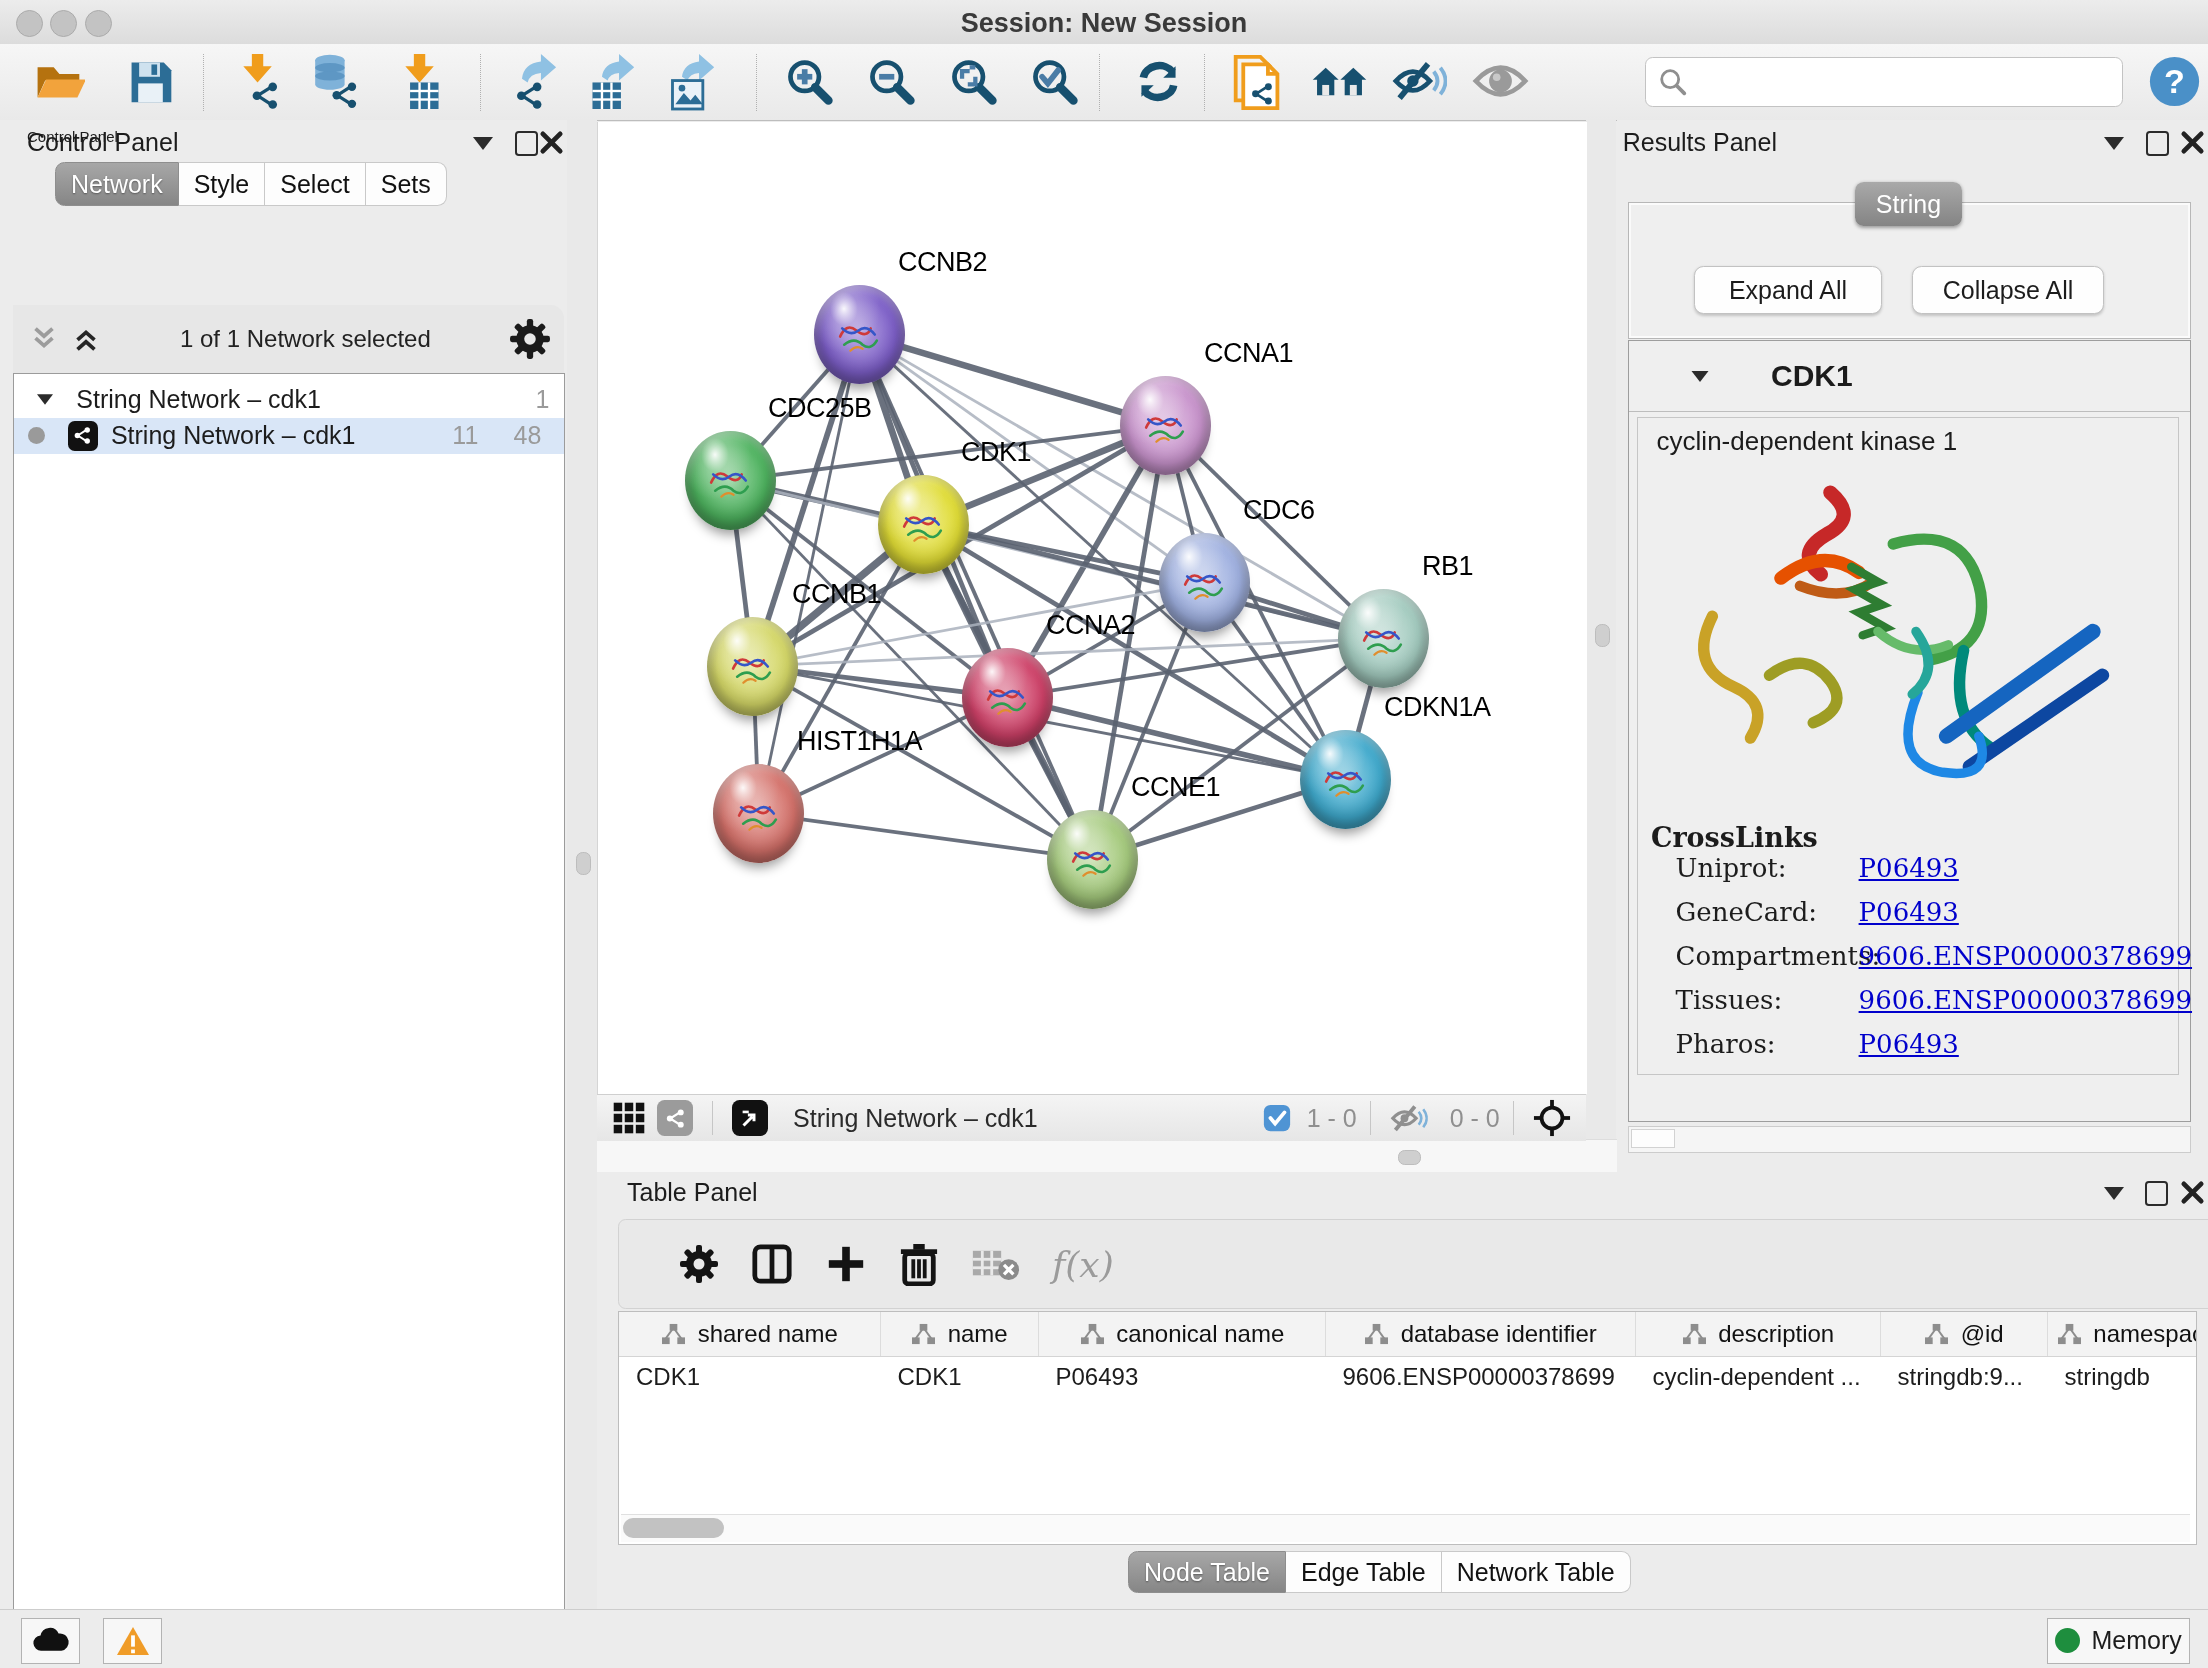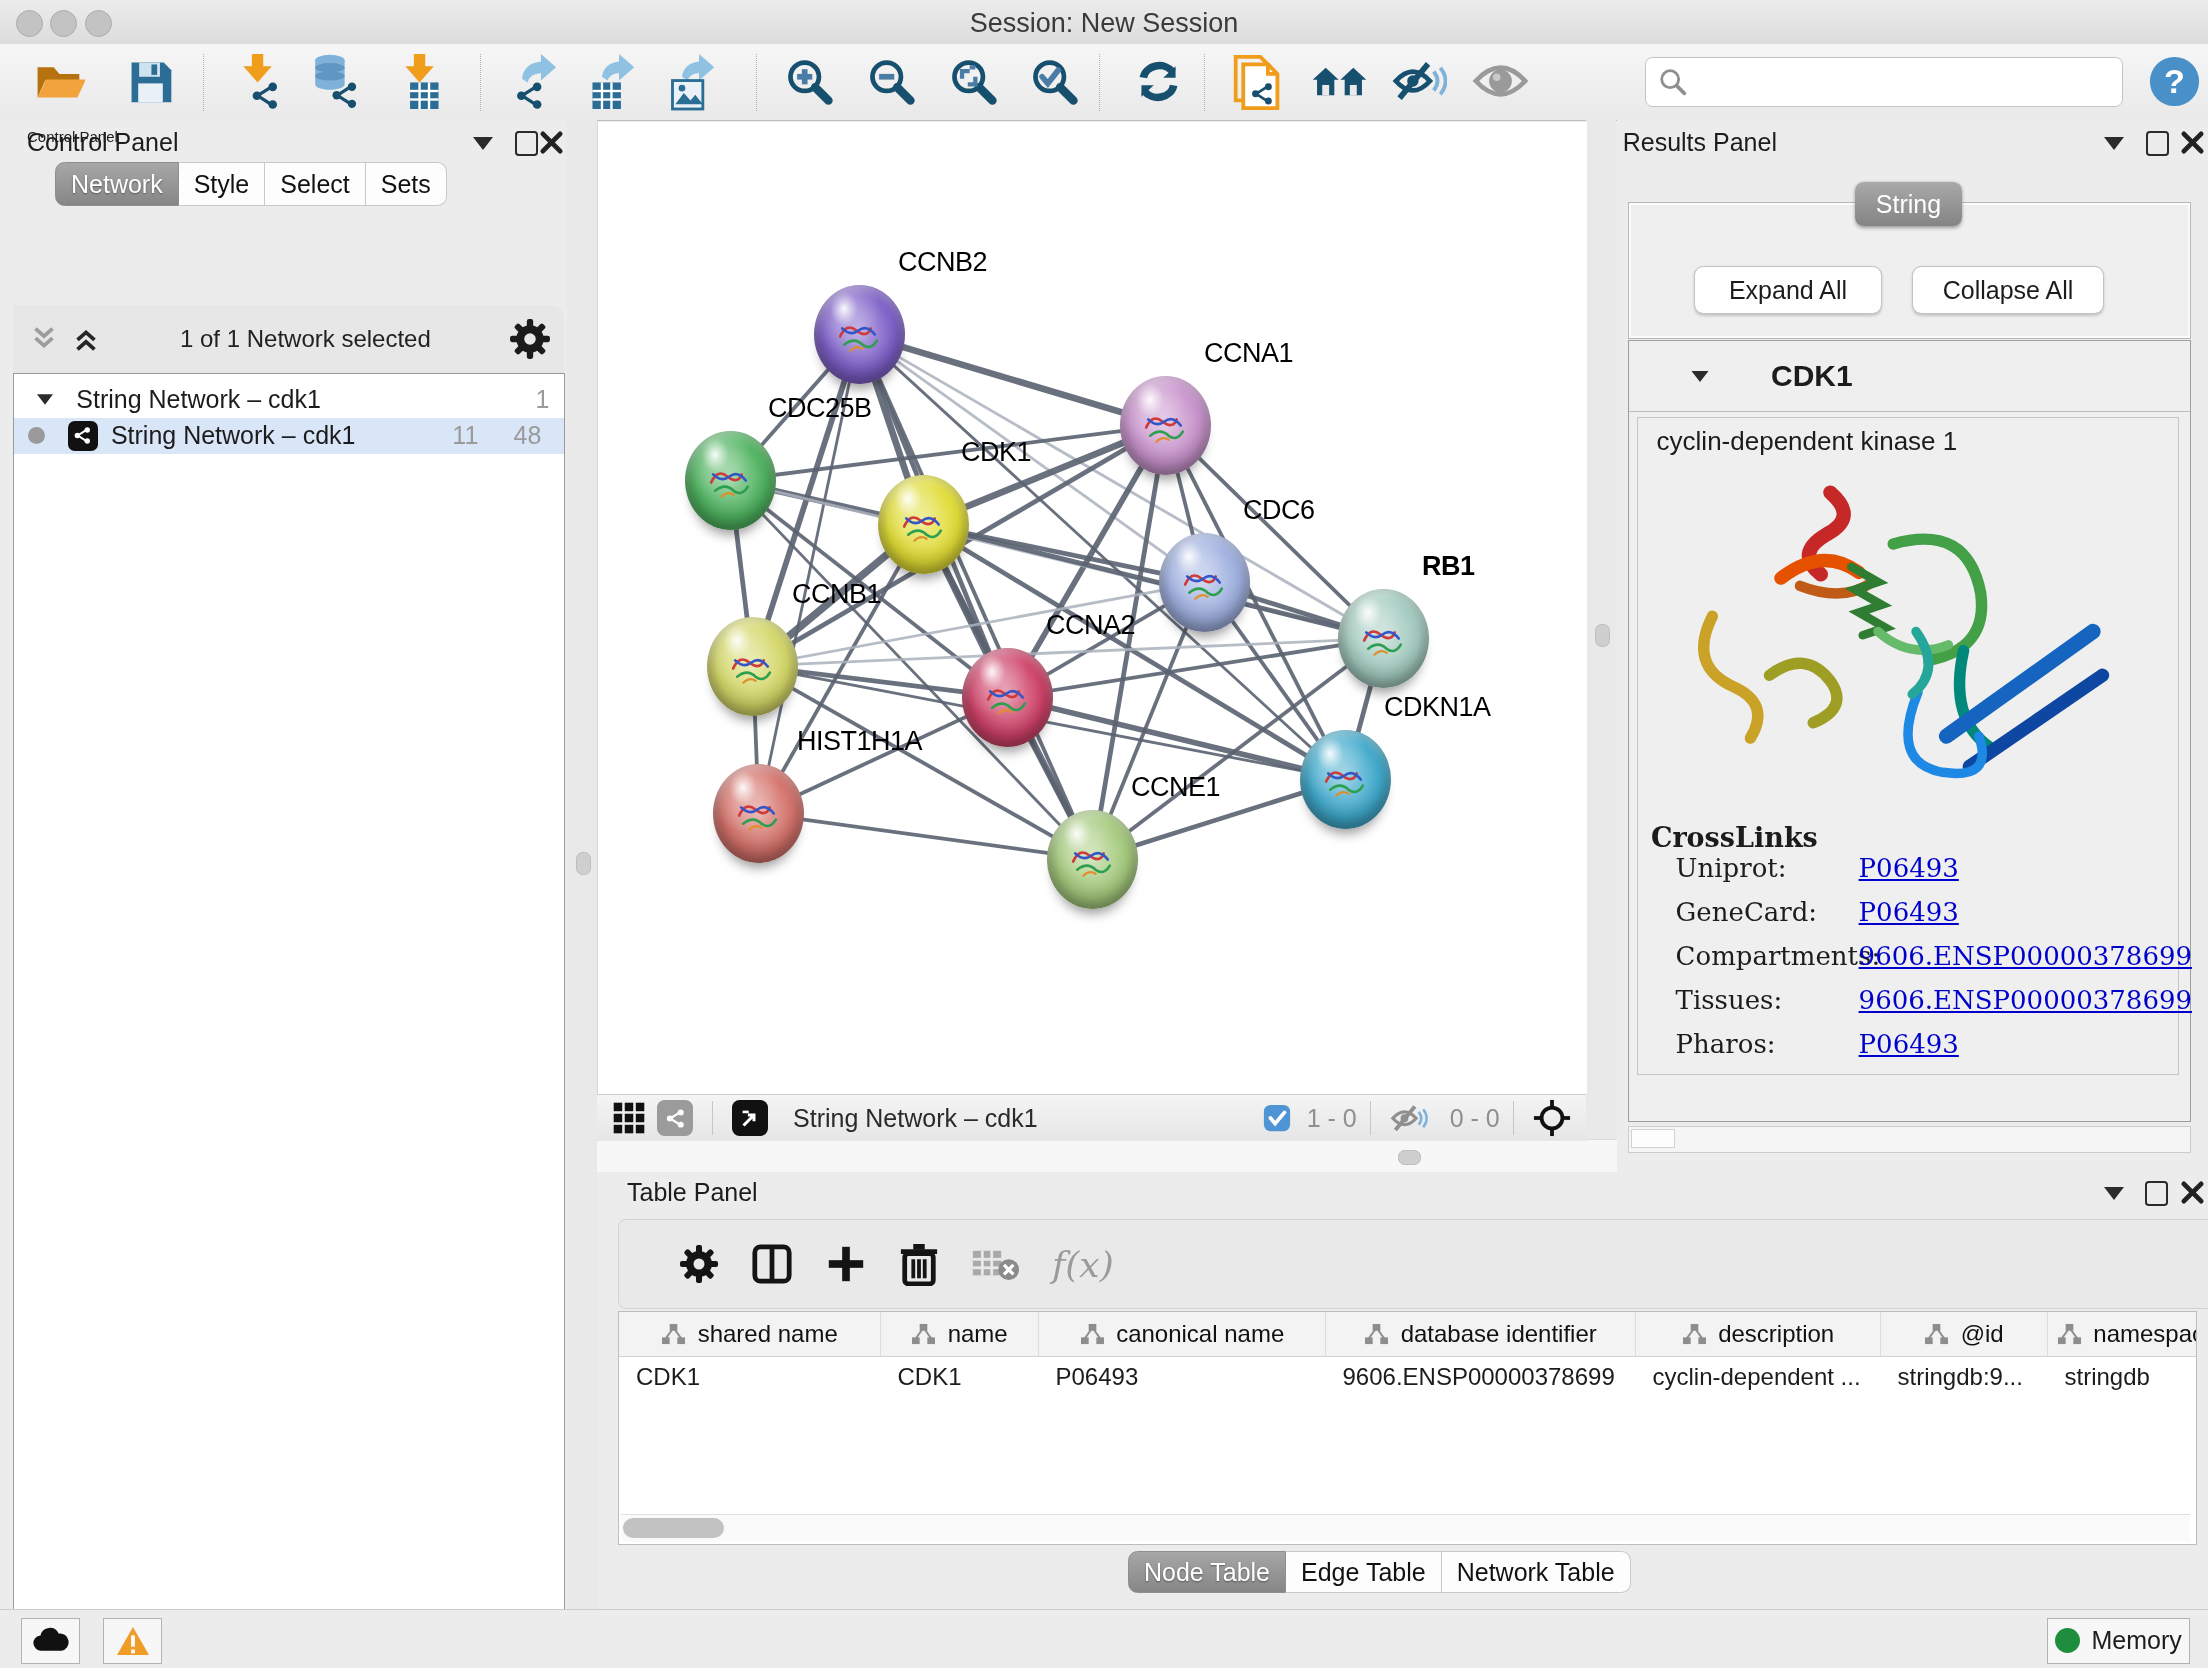--- a/index.html
+++ b/index.html
@@ -6,21 +6,21 @@
   #app{position:relative;width:2208px;height:1668px;background:#ececec;overflow:hidden;
        -webkit-font-smoothing:antialiased;color:#1c1c1c;}
   .abs{position:absolute;}
 
   
   #titlebar{left:0;top:0;width:2208px;height:44px;
     background:linear-gradient(#ececec,#dcdcdc);border-bottom:1px solid #b4b4b4;}
   .tlight{position:absolute;top:9.5px;width:25px;height:25px;border-radius:50%;
     background:#c3c3c3;border:1px solid #ababab;}
   #win-title{position:absolute;left:0;right:0;top:7.6px;text-align:center;
-    font-size:27px;color:#3a3a3a;}
+    font-size:27px;color:#3a3a3a;font-weight:bold;}
 
   
   #toolbar{left:0;top:44px;width:2208px;height:76px;
     background:linear-gradient(#f6f6f6,#e9e9e9);border-bottom:1px solid #bdbdbd;}
   .tsep{position:absolute;top:9.5px;height:57px;width:0;
     border-left:1.9px dotted #b0b0b0;}
   .tbtn{position:absolute;top:7.6px;width:57px;height:59px;display:flex;
     align-items:center;justify-content:center;}
   #search-wrap{position:absolute;left:1645px;top:13.3px;width:476px;height:48px;
     background:#fff;border:1px solid #c3c3c3;border-radius:7.6px;display:flex;align-items:center;}
@@ -546,21 +546,21 @@
         <div class="nnode" style="left: 740px; top: 467px; background: radial-gradient(at 33% 24%, rgba(255, 255, 255, 0.95) 0%, rgba(255, 255, 255, 0.25) 16%, rgba(255, 255, 255, 0) 42%), radial-gradient(at 50% 48%, rgb(204, 226, 220) 0%, rgb(163, 203, 191) 55%, rgb(90, 112, 105) 100%);">
           <svg width="57" height="55" viewBox="0 0 54 54">
             <g fill="none" stroke-linecap="round">
               <path d="M8 30 q6 -14 16 -6 t14 -2" stroke="#cf3a3a" stroke-width="2.6"></path>
               <path d="M12 38 q10 -8 18 0 q8 6 14 -4" stroke="#2e9e4f" stroke-width="2.6"></path>
               <path d="M10 22 q8 8 16 2 t16 4" stroke="#3556c8" stroke-width="2.6"></path>
               <path d="M18 44 q6 -6 12 -2" stroke="#e08e2d" stroke-width="2.2"></path>
             </g>
           </svg>
         </div>
-        <div class="nlabel" style="left: 824px; top: 429px; font-weight: bold;">RB1</div>
+        <div class="nlabel" style="left: 824px; top: 429px;">RB1</div>
         <div class="nnode" style="left: 109px; top: 495px; background: radial-gradient(at 33% 24%, rgba(255, 255, 255, 0.95) 0%, rgba(255, 255, 255, 0.25) 16%, rgba(255, 255, 255, 0) 42%), radial-gradient(at 50% 48%, rgb(231, 233, 171) 0%, rgb(212, 215, 103) 55%, rgb(117, 118, 57) 100%);">
           <svg width="57" height="55" viewBox="0 0 54 54">
             <g fill="none" stroke-linecap="round">
               <path d="M8 30 q6 -14 16 -6 t14 -2" stroke="#cf3a3a" stroke-width="2.6"></path>
               <path d="M12 38 q10 -8 18 0 q8 6 14 -4" stroke="#2e9e4f" stroke-width="2.6"></path>
               <path d="M10 22 q8 8 16 2 t16 4" stroke="#3556c8" stroke-width="2.6"></path>
               <path d="M18 44 q6 -6 12 -2" stroke="#e08e2d" stroke-width="2.2"></path>
             </g>
           </svg>
         </div>

